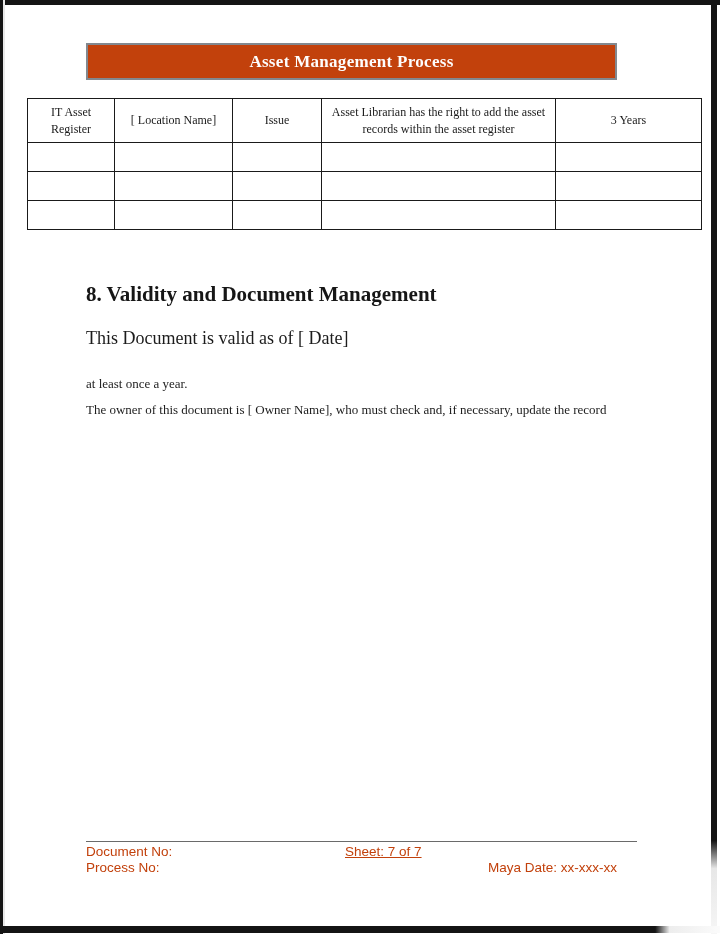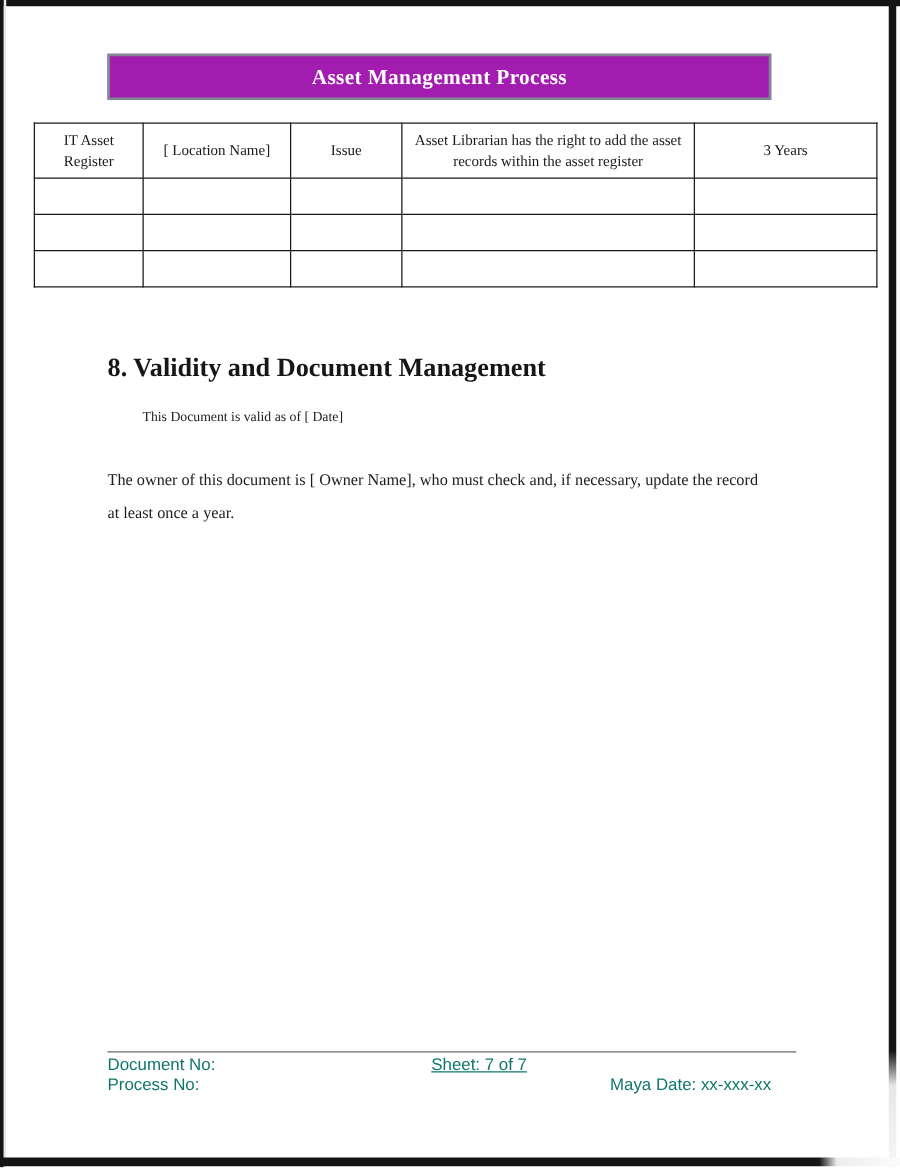--- a/index.html
+++ b/index.html
@@ -56,54 +56,53 @@
   table.register thead th { height: 43px; }
   table.register tbody td { height: 28px; }
 
   
   .heading {
     position: absolute; left: 86px; top: 282px;
     font-size: 21px; font-weight: bold; color: #161616;
   }
   .para1 {
     position: absolute; left: 86px; top: 328px;
-    font-size: 11px;
-    margin-left: 28px;
+    font-size: 18px;
   }
   .para2 {
     position: absolute; left: 86px; top: 371px;
     font-size: 13px; line-height: 26px; width: 570px;
   }
 
   
   .footer {
     position: absolute; left: 86px; top: 841px;
     width: 551px;
     border-top: 1px solid #6a6a6a;
     font-family: "Liberation Sans", "DejaVu Sans", sans-serif;
     font-size: 13.5px;
-    color: #0f766e;
+    color: #c2410c;
     padding-top: 2px;
   }
   .footer-row { position: relative; height: 16px; line-height: 16px; }
   .footer-sheet { position: absolute; left: 259px; top: 0; text-decoration: underline; }
   .footer-issue { position: absolute; right: 20px; top: 0; }
 </style>
 </head>
 <body>
 
 <div class="page">
 
   <div class="b-top"></div>
   <div class="b-left"></div>
   <div class="b-left2"></div>
   <div class="b-right"></div>
   <div class="b-bottom"></div>
 
-  <div class="banner" style="background: #a21caf; border-color: rgb(130, 136, 143);">
+  <div class="banner" style="background: #c2410c; border-color: rgb(130, 136, 143);">
     <span class="banner-text">Asset Management Process</span>
   </div>
 
   <table class="register">
     <colgroup>
       <col style="width:87px">
       <col style="width:118px">
       <col style="width:89px">
       <col style="width:234px">
       <col style="width:146px">
@@ -140,22 +139,22 @@
         <td></td>
       </tr>
     </tbody>
   </table>
 
   <div class="heading">8. Validity and Document Management</div>
 
   <div class="para1">This Document is valid as of [ Date]</div>
 
   <div class="para2">
+    <div>at least once a year.</div>
     <div>The owner of this document is [ Owner Name], who must check and, if necessary, update the record</div>
-    <div>at least once a year.</div>
   </div>
 
   <div class="footer">
     <div class="footer-row">
       <span>Document No:</span>
       <span class="footer-sheet">Sheet: 7 of 7</span>
     </div>
     <div class="footer-row">
       <span>Process No:</span>
       <span class="footer-issue">Maya Date: xx-xxx-xx</span>

